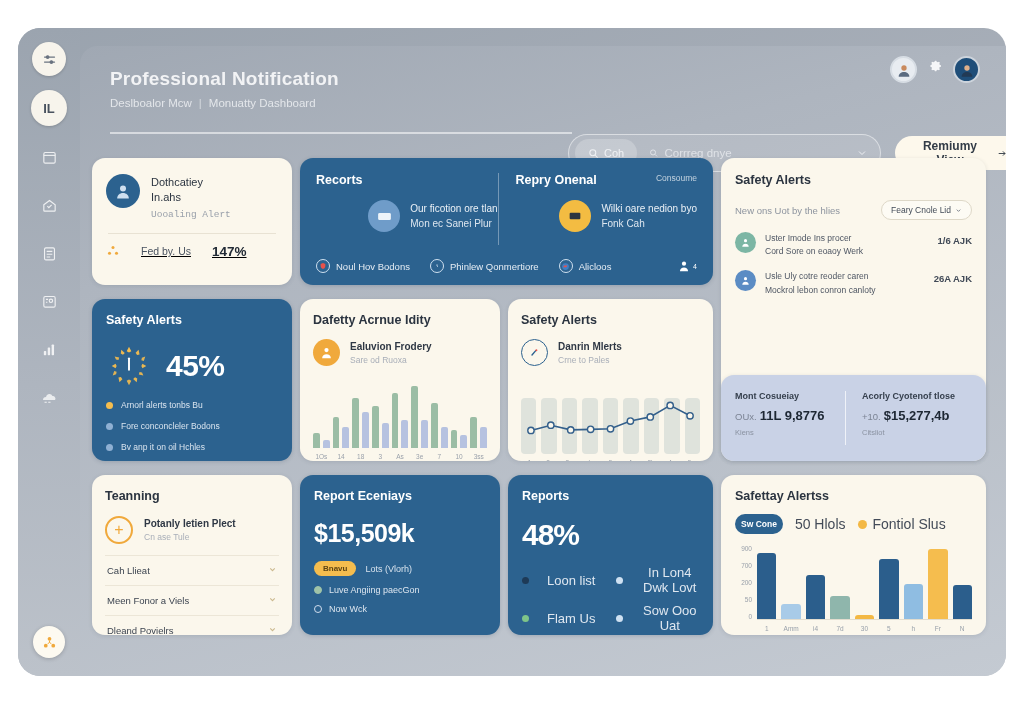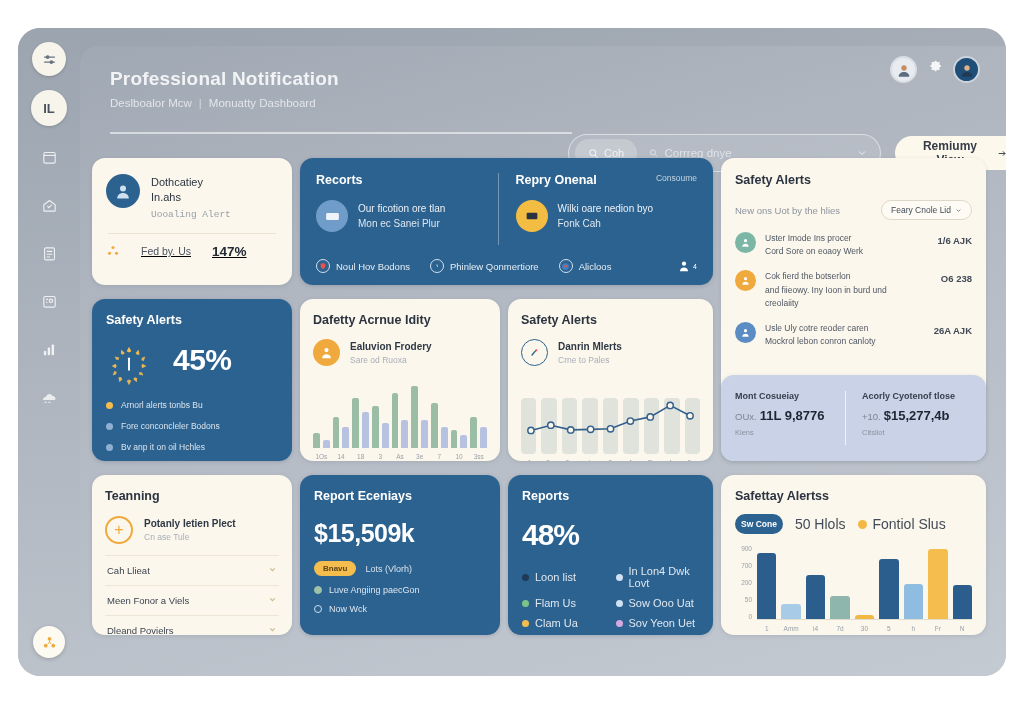--- a/index.html
+++ b/index.html
@@ -128,21 +128,21 @@
   #notif-foot .lbl { font-size: 10.5px; color: #4a5360; }
   #notif-foot .val { font-size: 13.5px; font-weight: 700; color: #222b36; }
 
   
   #card-records { grid-column: 2 / span 2; grid-row: 1; padding: 15px 16px 12px; display: flex; flex-direction: column; }
   #rec-cols { display: flex; flex: 1; }
   .rec-col { flex: 1; min-width: 0; }
   .rec-col.right { padding-left: 17px; border-left: 1.5px solid rgba(255,255,255,.35); position: relative; }
   .rec-head { display: flex; justify-content: space-between; align-items: flex-start; }
   .rec-sub { font-size: 8.5px; color: rgba(255,255,255,.7); }
-  .rec-body { display: flex; gap: 10px; align-items: center; margin-top: 13px; }
+  .rec-body { display: flex; gap: 10px; align-items: center; margin-top: 13px; justify-content: flex-end; }
   .rec-icon { width: 32px; height: 32px; border-radius: 50%; display:flex;align-items:center;justify-content:center; flex:0 0 auto; }
   .rec-icon.blue-i { background: #6f9cc9; }
   .rec-icon.gold-i { background: #f3bc42; }
   .rec-l1 { font-size: 10px; color: #eaf0f6; line-height: 1.5; }
   .rec-l2 { font-size: 10px; color: #dde6ef; line-height: 1.5; }
   #rec-actions { display: flex; align-items: center; gap: 20px; margin-top: 14px; }
   .rec-act { display: flex; align-items: center; gap: 6px; font-size: 9.5px; color: #e6edf4; }
   .rec-act .dot-ic { width: 14px; height: 14px; border-radius: 50%; border: 1.3px solid #cfe0f0; display:flex;align-items:center;justify-content:center; font-size: 8px; }
   #rec-user-chip { margin-left: auto; display: flex; align-items: center; gap: 2px; color: #fff; font-size: 11px; }
 
@@ -152,21 +152,21 @@
   #al-sub { font-size: 9.5px; color: #8d949f; }
   #al-filter { font-size: 8.5px; color: #414a57; border: 1px solid #ded8c8; border-radius: 10px; padding: 4px 9px; background: #fdfbf4; display:flex;align-items:center;gap:4px; }
   .al-item { display: flex; align-items: flex-start; gap: 9px; margin-top: 12px; }
   .al-av { width: 21px; height: 21px; border-radius: 50%; flex: 0 0 auto; display:flex;align-items:center;justify-content:center; font-size: 9px; color: #fff; }
   .al-txt { flex: 1; min-width: 0; }
   .al-line { font-size: 8.5px; color: #4e5663; line-height: 1.55; }
   .al-val { font-size: 9.5px; color: #414a57; font-weight: 600; white-space: nowrap; padding-top: 3px; }
 
   
   #card-donut { grid-column: 1; grid-row: 3; padding: 14px 14px 10px; }
-  #donut-row { display: flex; align-items: flex-start; gap: 21px; margin-top: 16px; }
+  #donut-row { display: flex; align-items: center; gap: 14px; margin-top: 16px; }
   #donut-val { font-size: 30px; font-weight: 700; color: #fff; letter-spacing: -.5px; }
   .donut-leg { display: flex; align-items: center; gap: 8px; margin-top: 11px; font-size: 8.5px; color: #d9e4ef; }
   .leg-dot { width: 7px; height: 7px; border-radius: 50%; flex:0 0 auto; }
 
   
   #card-barchart { grid-column: 2; grid-row: 3; padding: 14px 13px 10px; }
   .mini-head { display: flex; gap: 10px; align-items: center; margin-top: 12px; }
   .mini-ico { width: 27px; height: 27px; border-radius: 50%; display:flex;align-items:center;justify-content:center; flex:0 0 auto; }
   .mini-l1 { font-size: 10px; font-weight: 700; color: #2f3845; }
   .mini-l2 { font-size: 8.5px; color: #a8aeb8; margin-top: 3px; }
@@ -203,21 +203,21 @@
   #earn-val { font-size: 25px; font-weight: 700; margin-top: 16px; letter-spacing: -.5px; }
   #earn-badge-row { display: flex; align-items: center; gap: 9px; margin-top: 13px; }
   #earn-badge { background: #f5bd4e; color: #5d4413; font-size: 8px; font-weight: 700; border-radius: 9px; padding: 3px 9px; }
   #earn-badge-note { font-size: 9px; color: #d7e2ed; }
   .earn-leg { display: flex; align-items: center; gap: 7px; margin-top: 9px; font-size: 9px; color: #dce5ef; }
   .ring { width: 8px; height: 8px; border-radius: 50%; border: 1.5px solid #cfdced; flex:0 0 auto; }
 
   #card-reports { grid-column: 3; grid-row: 5; padding: 14px 14px 10px; }
   #rep-val { font-size: 30px; font-weight: 700; margin-top: 15px; letter-spacing: -1px; }
   #rep-legend { display: grid; grid-template-columns: 1fr 1fr; gap: 8px 10px; margin-top: 13px; }
-  .rep-li { display: flex; align-items: center; gap: 6px; font-size: 11px; color: #dfe7f0; }
+  .rep-li { display: flex; align-items: center; gap: 18px; font-size: 13px; color: #dfe7f0; text-align: center; }
 
   
   #card-bigbar { grid-column: 4; grid-row: 5; padding: 14px 14px 10px; }
   #bb-legend { display: flex; align-items: center; gap: 12px; margin-top: 11px; }
   #bb-pill { background: #2c628f; color: #fff; font-size: 8.5px; font-weight: 600; border-radius: 11px; padding: 5px 6px; }
   .bb-leg { display: flex; align-items: center; gap: 6px; font-size: 14px; color: #434b58; }
   #bb-plot-wrap { display: flex; margin-top: 12px; height: 74px; }
   #bb-yaxis { width: 22px; display: flex; flex-direction: column; justify-content: space-between; align-items: flex-end; padding-right: 5px; }
   #bb-yaxis span { font-size: 6.5px; color: #99a0aa; line-height: 1; }
   #bb-plot { flex: 1; display: flex; align-items: flex-end; gap: 5px; border-bottom: 1px solid #e2ddcf; }
@@ -475,34 +475,20 @@
                 <path d="M5 21c0-4 3.2-6.4 7-6.4s7 2.4 7 6.4z"></path>
               </svg>
           </span>
           <span class="al-txt">
             <span class="al-line" style="display:block">Uster Imode Ins procer</span>
             <span class="al-line" style="display:block">Cord Sore on eoaoy Werk</span>
           </span>
           <span class="al-val">1/6 AJK</span>
         </div>
 
-        <div class="al-item">
-          <span class="al-av" style="background:#f0a93c">
-            <svg width="11" height="11" viewBox="0 0 24 24" fill="#fff">
-                <circle cx="12" cy="8" r="3.4"></circle>
-                <path d="M5 21c0-4 3.2-6.4 7-6.4s7 2.4 7 6.4z"></path>
-              </svg>
-          </span>
-          <span class="al-txt">
-            <span class="al-line" style="display:block">Cok fierd the botserlon</span>
-            <span class="al-line" style="display:block">and fiieowy. Iny Ioon in burd und</span>
-            <span class="al-line" style="display:block">creolaiity</span>
-          </span>
-          <span class="al-val">O6 238</span>
-        </div>
 
         <div class="al-item">
           <span class="al-av" style="background:#5b8cc4">
             <svg width="11" height="11" viewBox="0 0 24 24" fill="#fff">
                 <circle cx="12" cy="8" r="3.4"></circle>
                 <path d="M5 21c0-4 3.2-6.4 7-6.4s7 2.4 7 6.4z"></path>
               </svg>
           </span>
           <span class="al-txt">
             <span class="al-line" style="display:block">Usle Uly cotre reoder caren</span>

